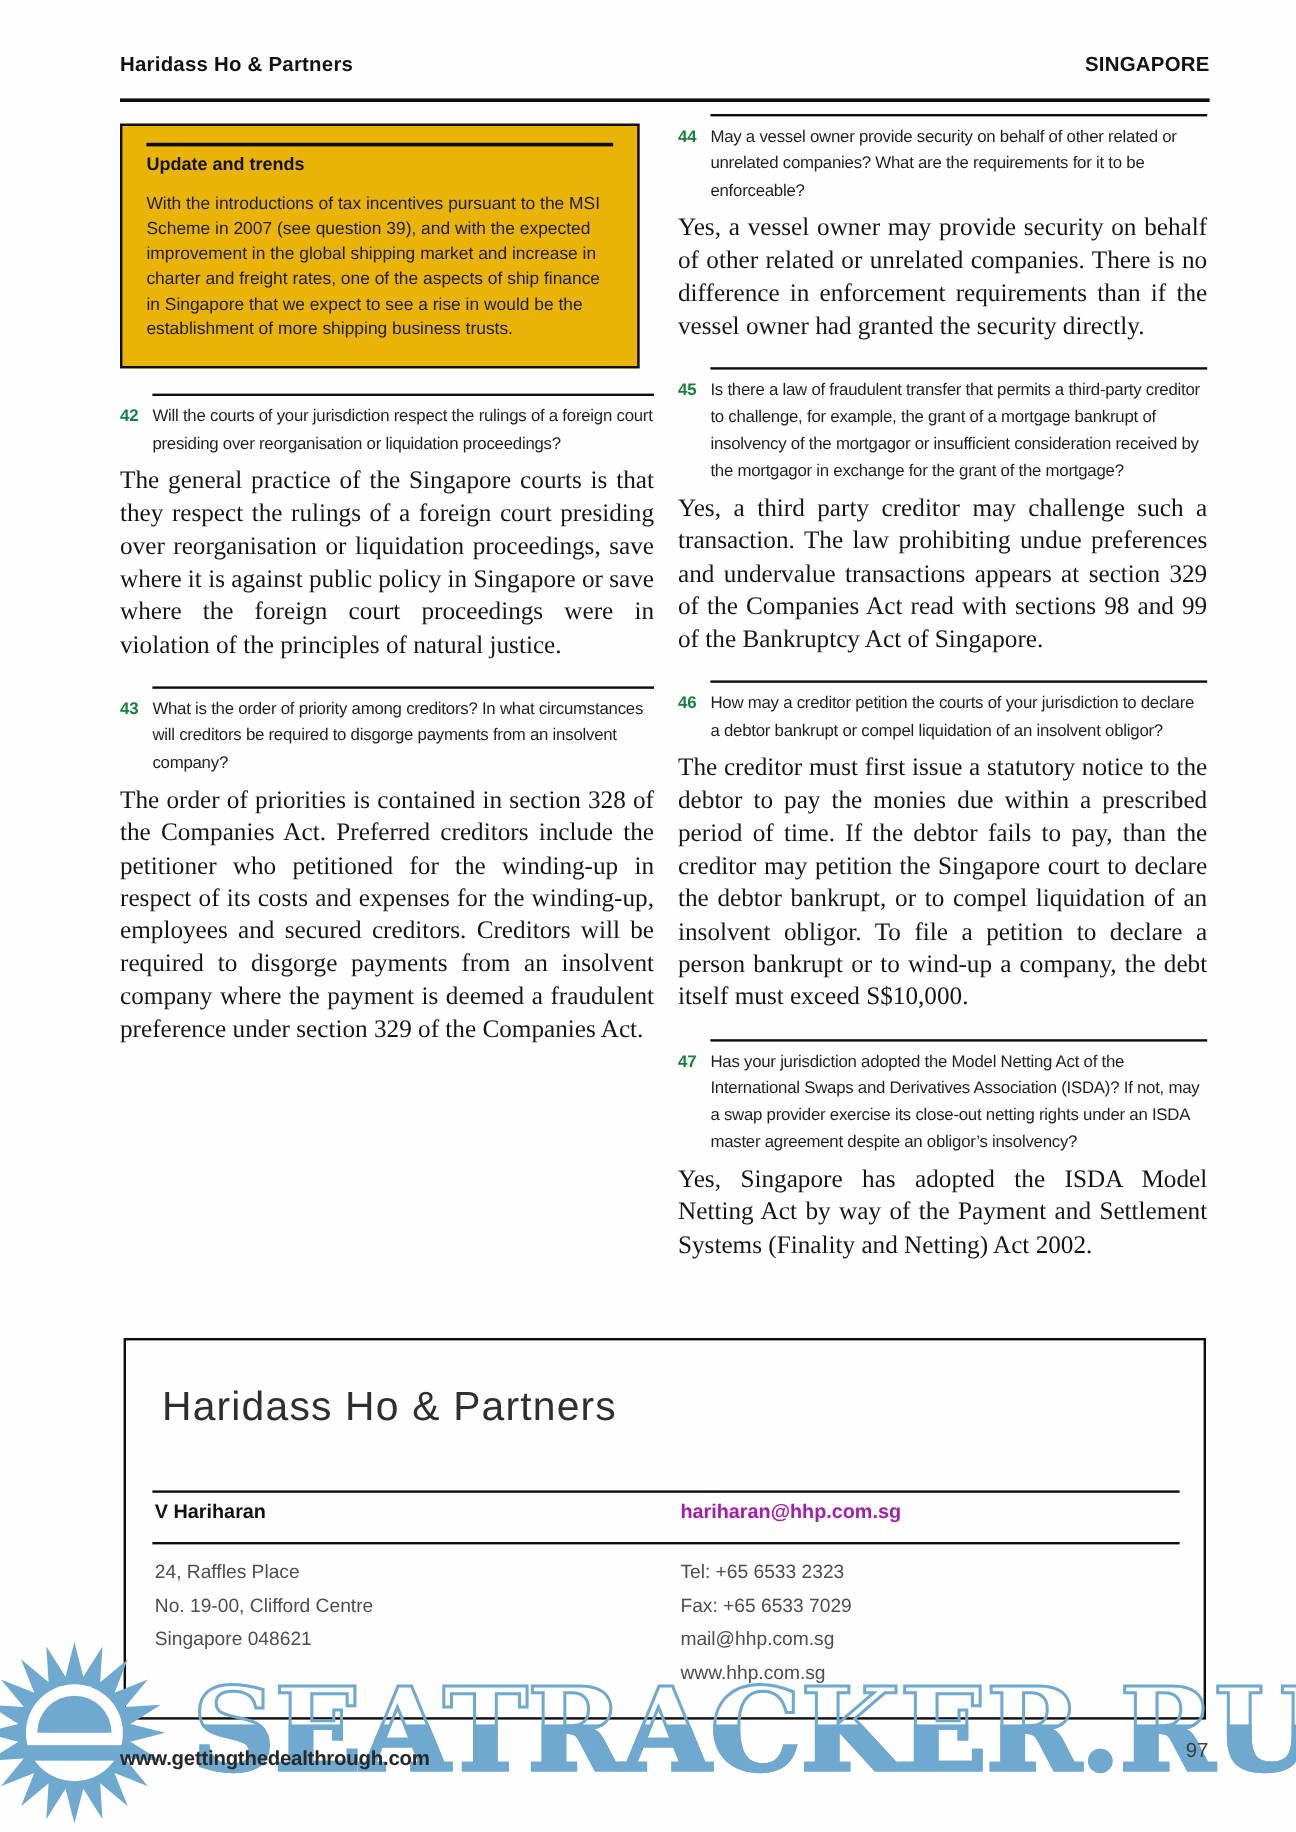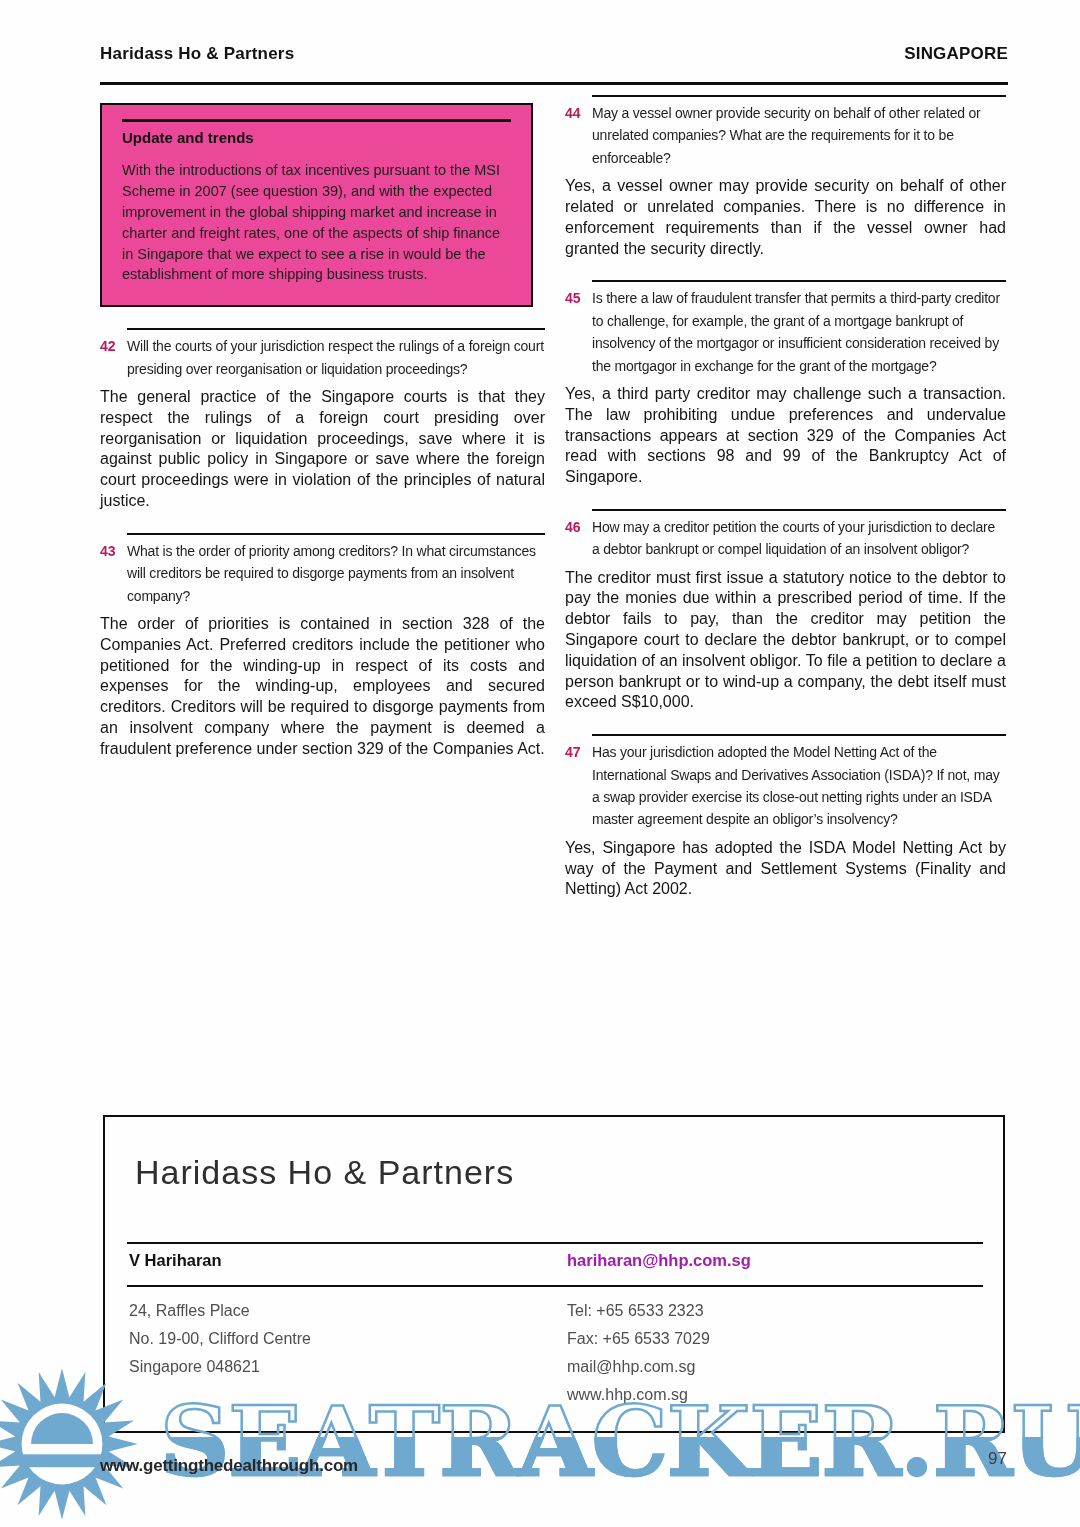--- a/index.html
+++ b/index.html
@@ -10,33 +10,33 @@
   .hdr{position:absolute;left:100px;top:44px;width:908px;display:flex;justify-content:space-between;}
   .hdr span{font-size:17px;font-weight:bold;color:#121212;letter-spacing:0.2px;}
   .hdr-rule{position:absolute;left:100px;top:82px;width:908px;height:3px;background:#0e0e0e;}
 
   
   .col{position:absolute;}
   .col-left{left:100px;top:103px;width:445px;}
   .col-right{left:565px;top:95px;width:441px;}
 
   
-  .update-box{border:2px solid #0d0d0d;background:#ec4899;width:433px;box-sizing:border-box;padding:14px 20px 20px 20px;margin-bottom:18px;}
+  .update-box{border:2px solid #0d0d0d;background:#eab308;width:433px;box-sizing:border-box;padding:14px 20px 20px 20px;margin-bottom:18px;}
   .ub-rule{height:3px;background:#0d0d0d;margin-bottom:7px;}
   .ub-title{margin:0 0 14px 0;font-size:15px;font-weight:bold;color:#111;}
   .ub-body{margin:0;font-size:14.5px;line-height:1.44;color:#1c1c1c;}
 
   
-  .answer{font-family:Liberation Sans, sans-serif;font-size:16px;line-height:1.3;text-align:justify;color:#151515;margin:7px 0 0 0;}
+  .answer{font-family:Liberation Serif, serif;font-size:21px;line-height:1.3;text-align:justify;color:#151515;margin:7px 0 0 0;}
   .intro{margin:0 0 2px 0;}
   .qa{margin-top:21px;}
   .col-right .qa:first-child{margin-top:0;}
   .q-rule{border-top:2px solid #0d0d0d;margin-left:27px;margin-bottom:5px;}
   .q-head{display:flex;}
-  .q-num{flex:0 0 27px;font-size:14px;font-weight:bold;color:#be185d;line-height:1.6;}
+  .q-num{flex:0 0 27px;font-size:14px;font-weight:bold;color:#15803d;line-height:1.6;}
   .q-text{flex:1;font-size:14px;line-height:1.6;color:#1f1f1f;letter-spacing:-0.2px;}
 
   
   .card{position:absolute;left:103px;top:1115px;width:902px;height:318px;border:2.5px solid #0d0d0d;box-sizing:border-box;background:transparent;}
   .card-logo{position:absolute;left:30px;top:36px;font-size:34px;color:#2f2f2f;letter-spacing:1px;}
   .card-rule{position:absolute;left:22px;right:20px;height:2px;background:#0d0d0d;}
   .rule-a{top:125px;} .rule-b{top:168px;}
   .card-name{position:absolute;left:24px;top:134px;font-size:16.5px;font-weight:bold;color:#121212;}
   .card-email{position:absolute;left:462px;top:134px;font-size:16.5px;font-weight:bold;color:#a21caf;}
   .card-addr{position:absolute;left:24px;top:180px;}

